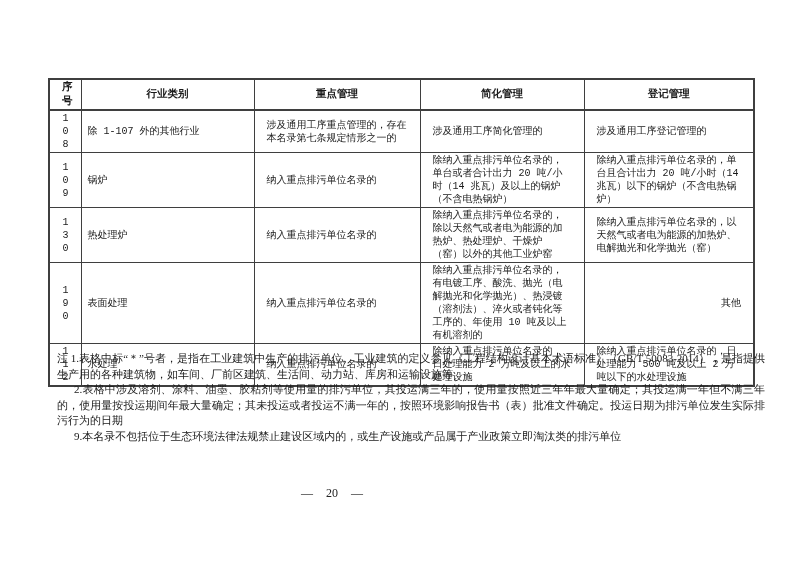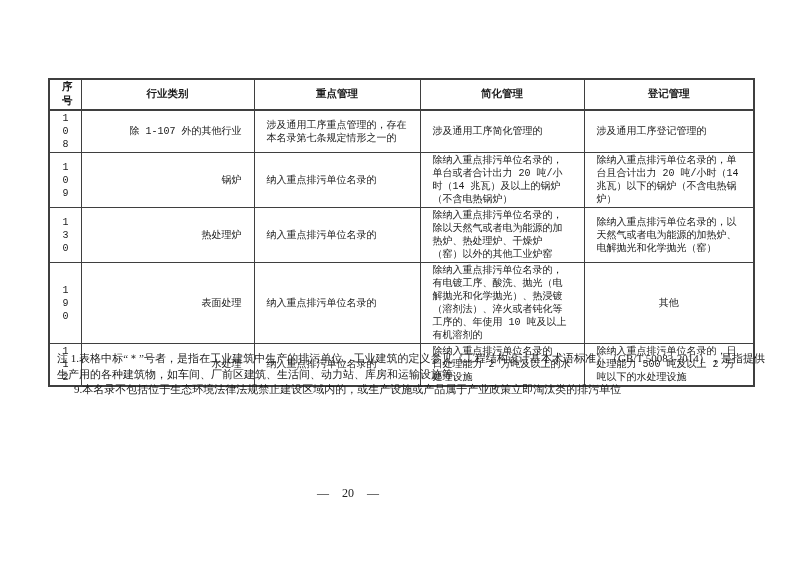--- a/index.html
+++ b/index.html
@@ -46,41 +46,41 @@
     font-weight: bold;
     text-align: left;
     font-size: 10.5px;
     padding-left: 6px;
   }
   .col-no    { width: 32px; }
   .col-ind   { width: 173px; }
   .col-key   { width: 166px; }
   .col-simp  { width: 164px; }
   .col-reg   { width: 170px; }
-  td.ta-center { text-align: center; margin-left: 22px; }
+  td.ta-center { text-align: right; margin-left: 22px; }
   td.no-cell   { text-align: right; margin-top: 44px; }
-  td.ind-cell  { text-align: right; padding-left: 6px; }
+  td.ind-cell  { text-align: left; padding-left: 6px; }
 
   
   .notes {
     position: absolute;
     left: 57px;
     top: 351px;
     width: 708px;
     font-size: 11px;
     line-height: 15.5px;
     text-align: justify;
   }
   .notes p { margin: 0; }
   .notes p.indented { text-indent: 1.55em; }
 
   
   .page-footer {
     position: absolute;
-    left: 16px;
+    left: 0;
     top: 486px;
     width: 664px;
     text-align: center;
     font-size: 12px;
     word-spacing: 10px;
     color: #222;
   }
 </style>
 </head>
 <body>
@@ -134,16 +134,17 @@
     <td class="ind-cell">水处理</td>
     <td>纳入重点排污单位名录的</td>
     <td>除纳入重点排污单位名录的，日处理能力 2 万吨及以上的水处理设施</td>
     <td>除纳入重点排污单位名录的，日处理能力 500 吨及以上 2 万吨以下的水处理设施</td>
   </tr>
 </tbody>
   </table>
 
 <div class="notes">
   <p>注 1.表格中标“＊”号者，是指在工业建筑中生产的排污单位。工业建筑的定义参见《工程结构设计基本术语标准》（GB/T 50083-2014），是指提供生产用的各种建筑物，如车间、厂前区建筑、生活间、动力站、库房和运输设施等</p>
+  <p class="indented">2.表格中涉及溶剂、涂料、油墨、胶粘剂等使用量的排污单位，其投运满三年的，使用量按照近三年年最大量确定；其投运满一年但不满三年的，使用量按投运期间年最大量确定；其未投运或者投运不满一年的，按照环境影响报告书（表）批准文件确定。投运日期为排污单位发生实际排污行为的日期</p>
   <p class="indented">9.本名录不包括位于生态环境法律法规禁止建设区域内的，或生产设施或产品属于产业政策立即淘汰类的排污单位</p>
 </div>
 
 <div class="page-footer">— 20 —</div>
 
 </body></html>

